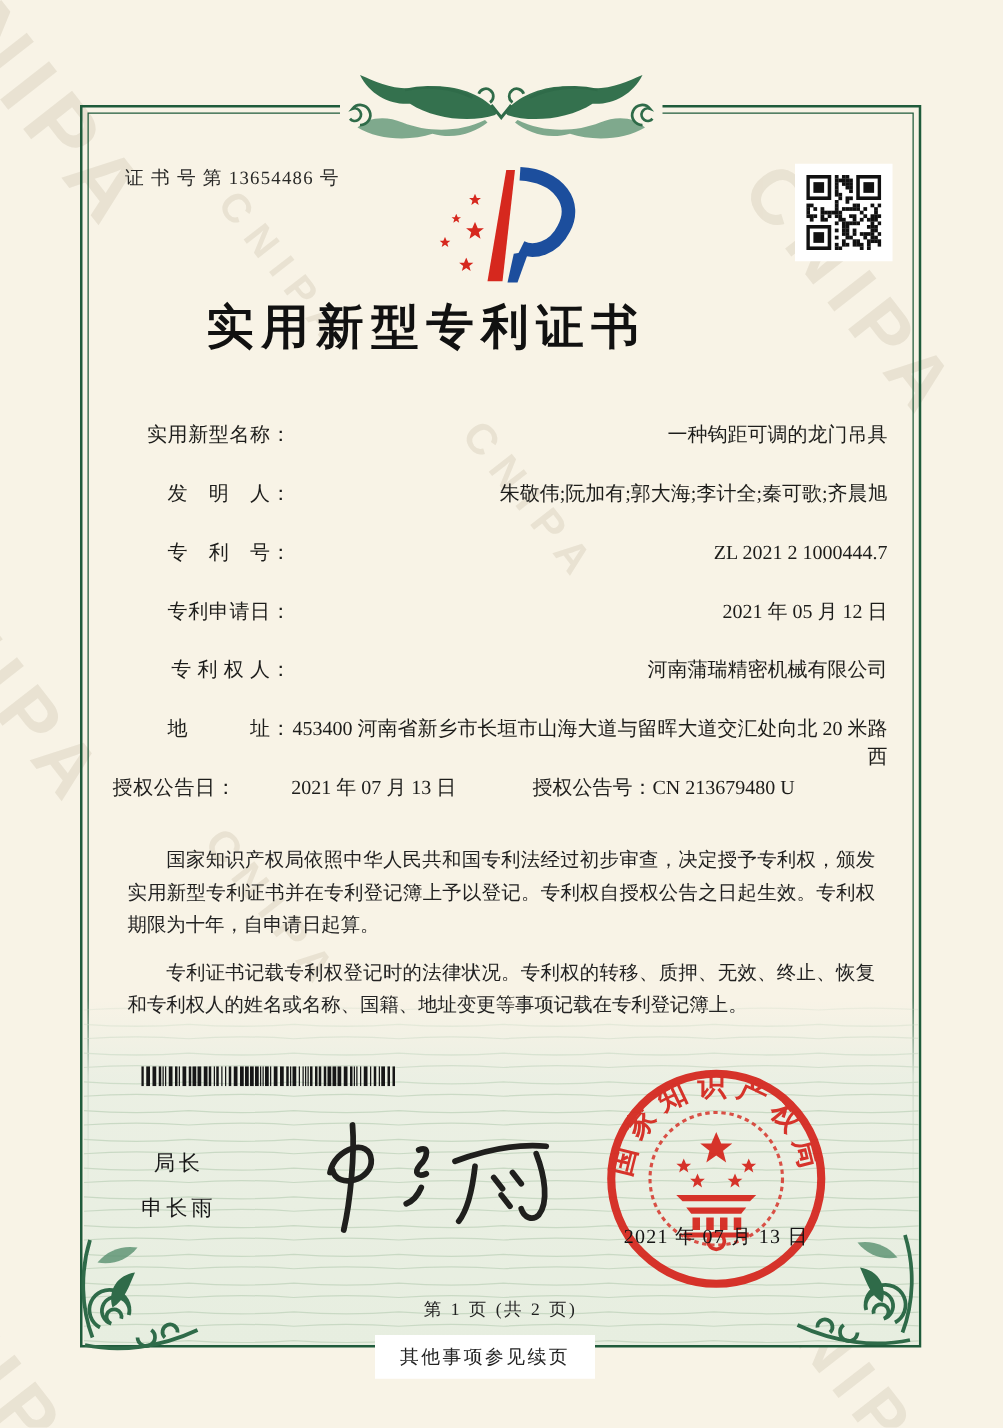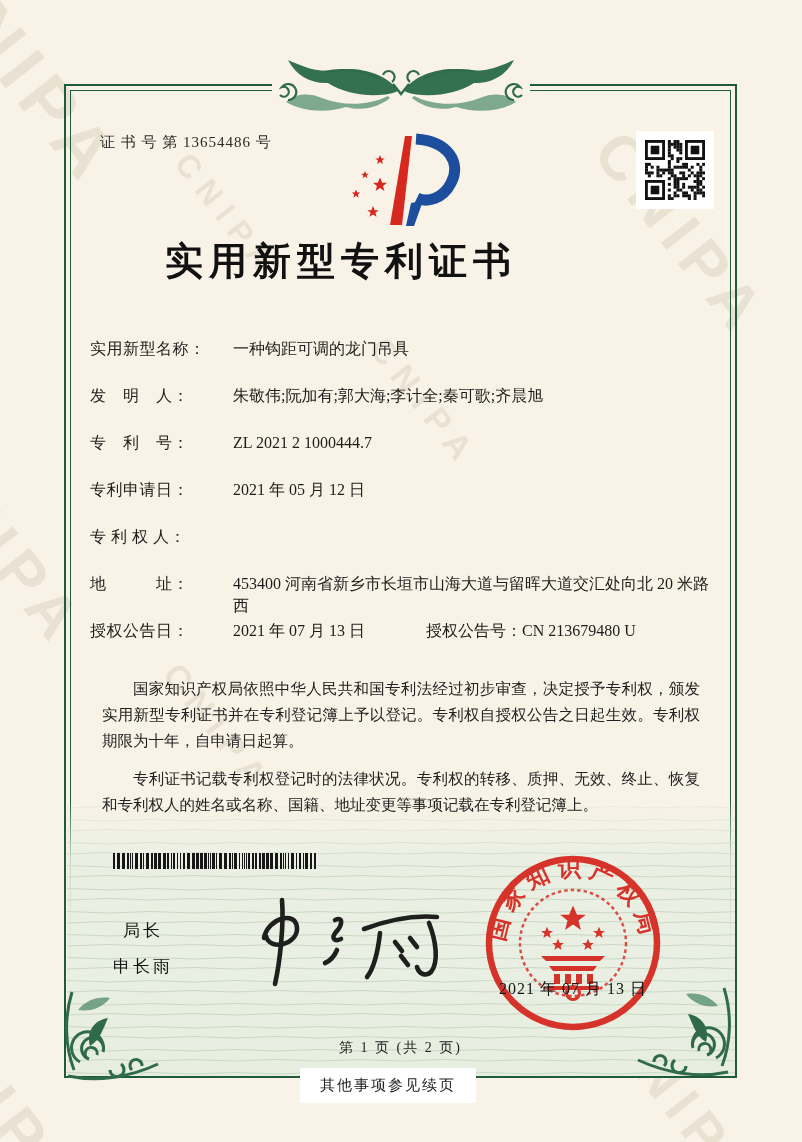--- a/index.html
+++ b/index.html
@@ -32,21 +32,21 @@
     position:absolute;left:100px;top:133px;font-size:15px;letter-spacing:1px;color:#2a2a28;
   }
   .logo{position:absolute;left:338px;top:124px;}
   .qr{position:absolute;left:636px;top:131px;width:78px;height:78px;background:#ffffff;
       display:flex;align-items:center;justify-content:center;}
   .title{
     position:absolute;left:0;top:236px;width:682px;text-align:center;
     font-size:38px;font-weight:700;letter-spacing:6px;color:#111;
   }
   .content{position:absolute;left:90px;top:338px;width:620px;}
-  .field-row{display:flex;line-height:22px;font-size:16px;margin-bottom:25px;}
+  .field-row{display:flex;line-height:22px;font-size:16px;margin-bottom:25px;text-align:right;}
   .field-row.addr{margin-bottom:3px;}
   .flabel{flex:none;width:143px;letter-spacing:.5px;}
   .fvalue{flex:1;}
   .grant-row{display:flex;line-height:22px;font-size:16px;gap:20px;}
   .grant-left{flex:none;width:316px;display:flex;}
   .grant-right{flex:1;display:flex;}
   .paras{position:absolute;left:90px;top:664px;width:622px;font-size:15.5px;line-height:26px;
          text-align:justify;color:#222;}
   .paras p{margin:12px;text-indent:2em;}
   .barcode{position:absolute;left:113px;top:853px;width:208px;height:16px;}
@@ -322,20 +322,21 @@
   <div class="field-row">
     <span class="flabel">专　利　号：</span>
     <span class="fvalue">ZL 2021 2 1000444.7</span>
   </div>
   <div class="field-row">
     <span class="flabel">专利申请日：</span>
     <span class="fvalue">2021 年 05 月 12 日</span>
   </div>
   <div class="field-row">
     <span class="flabel">专 利 权 人：</span>
+    <span class="fvalue">河南蒲瑞精密机械有限公司</span>
   </div>
   <div class="field-row addr">
     <span class="flabel">地　　　址：</span>
     <span class="fvalue">453400 河南省新乡市长垣市山海大道与留晖大道交汇处向北 20 米路西</span>
   </div>
   <div class="grant-row">
     <span class="grant-left">
       <span class="flabel">授权公告日：</span>
       <span>2021 年 07 月 13 日</span>
     </span>

